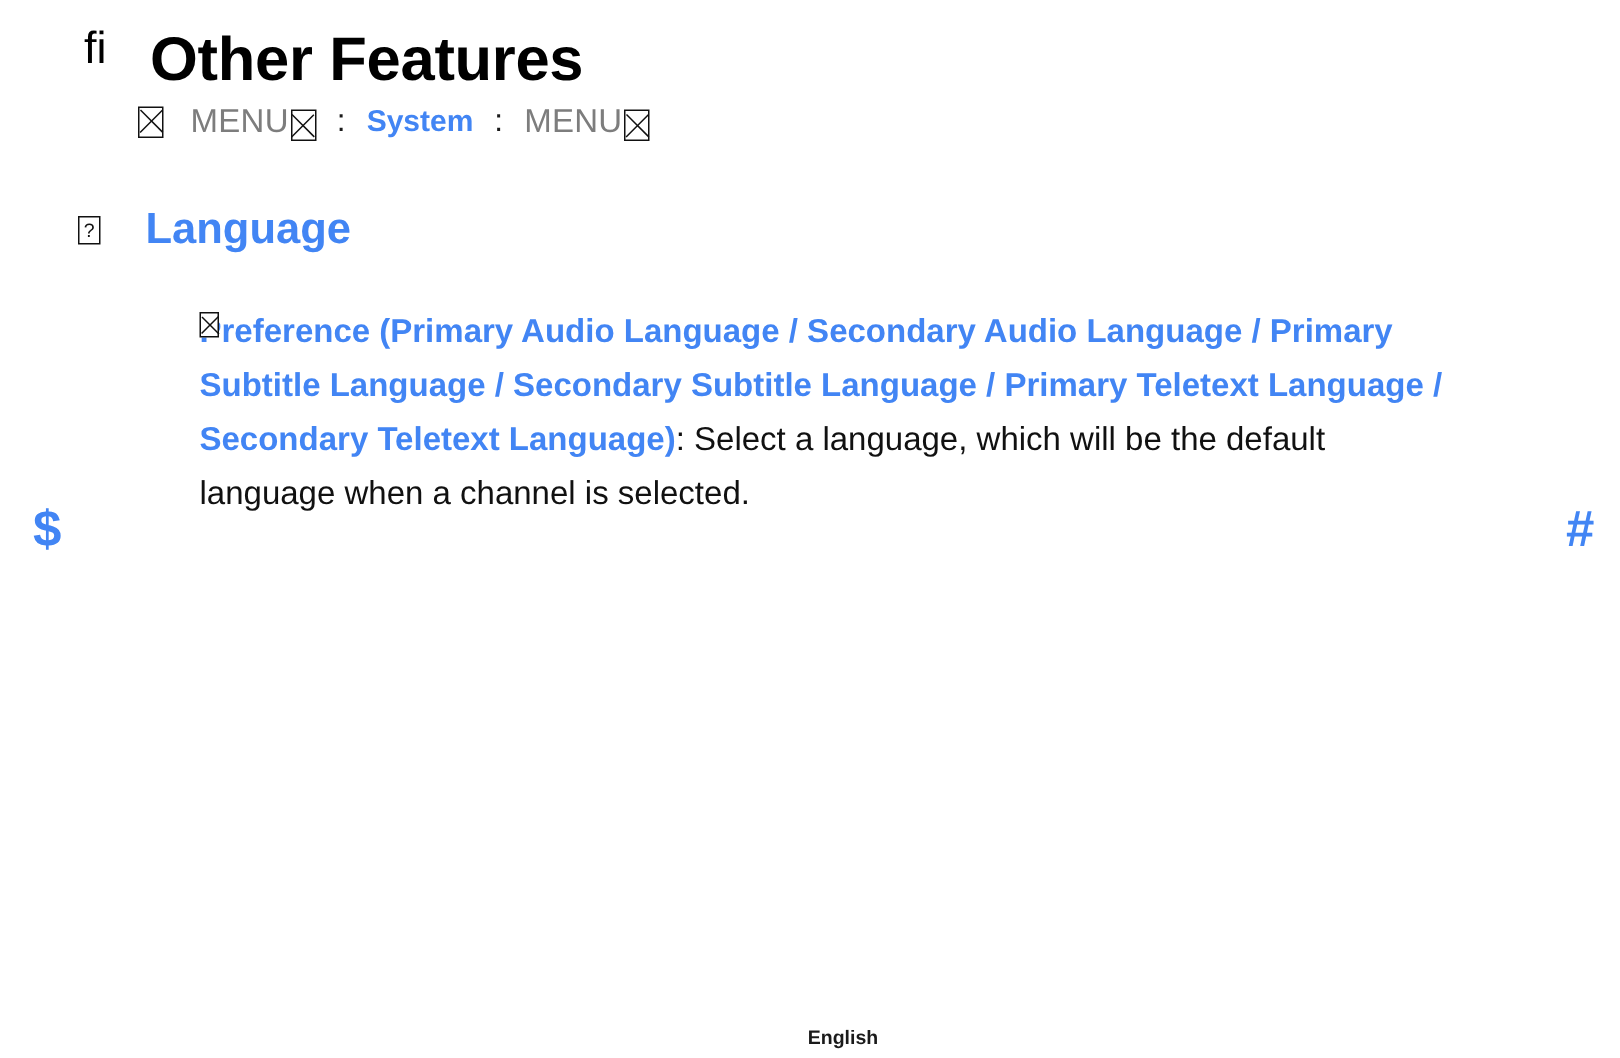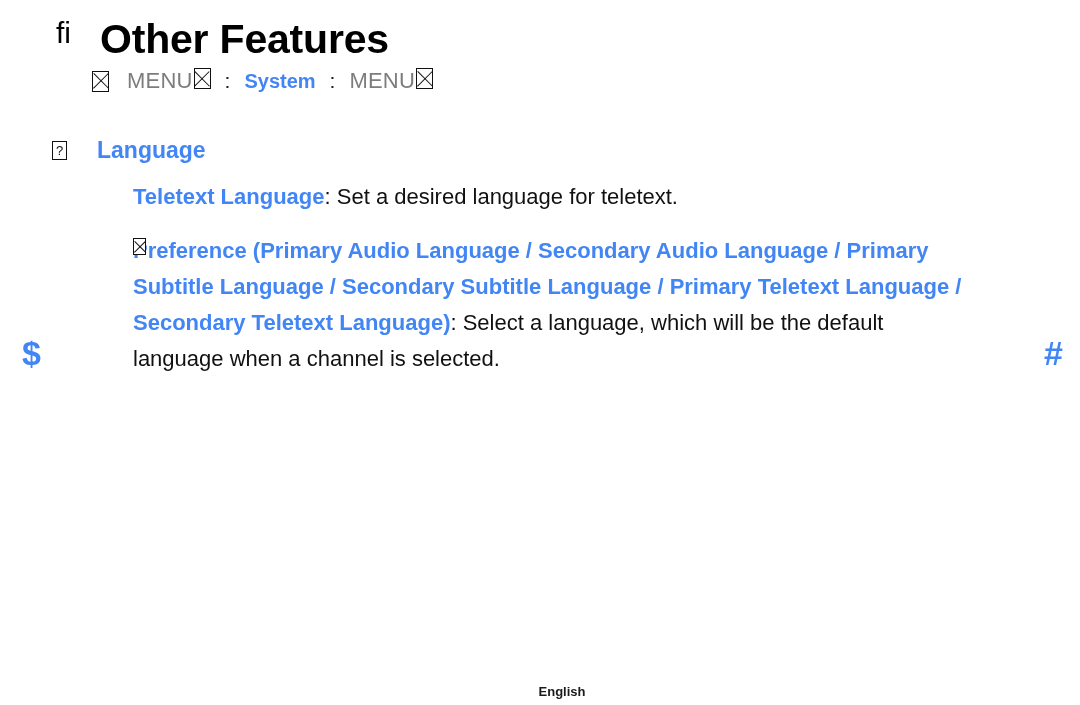--- a/index.html
+++ b/index.html
@@ -81,21 +81,21 @@
     font-size: 22px;
     white-space: nowrap;
   }
   .menu-row .tofu { width: 17px; height: 21px; }
   .menu-lead { margin-right: 18px; display:inline-flex; }
   .menu-key {
     color: #7d7d7d;
     font-weight: 400;
     letter-spacing: 0.2px;
     display: inline-flex;
-    align-items: flex-start;
+    align-items: flex-end;
   }
   .menu-key .tofu { margin-left: 1px; }
   .menu-sep {
     color: #1a1a1a;
     margin: 0 14px;
     font-size: 21px;
   }
   .menu-accent {
     color: #4285f4;
     font-weight: 700;
@@ -112,21 +112,21 @@
   }
   .section-row .tofu-q {
     width: 15px;
     height: 19px;
     font-size: 13px;
     line-height: 17px;
     font-family: "Liberation Sans", sans-serif;
   }
   .section-title {
     margin-left: 30px;
-    font-size: 23px;
+    font-size: 29px;
     font-weight: 700;
     color: #4285f4;
   }
 
   
   .content {
     position: absolute;
     left: 133px;
     top: 182px;
     width: 930px;
@@ -216,23 +216,20 @@
   </span>
 </div>
 
 <div class="section-row">
   <span class="tofu-q">?</span>
   <span class="section-title">Language</span>
 </div>
 
 <div class="content">
 
-  <div class="lead-line">
-    <span class="accent-bold">Teletext Language</span><span>: Set a desired language for teletext.</span>
-  </div>
 
   <div class="note">
     <span class="tofu"></span>
   </div>
 
   <div class="para">
     <span class="accent-bold">Preference (Primary Audio Language / Secondary Audio Language / Primary Subtitle Language / Secondary Subtitle Language / Primary Teletext Language / Secondary Teletext Language)</span><span>: Select a language, which will be the default language when a channel is selected.</span>
   </div>
 
 </div>

